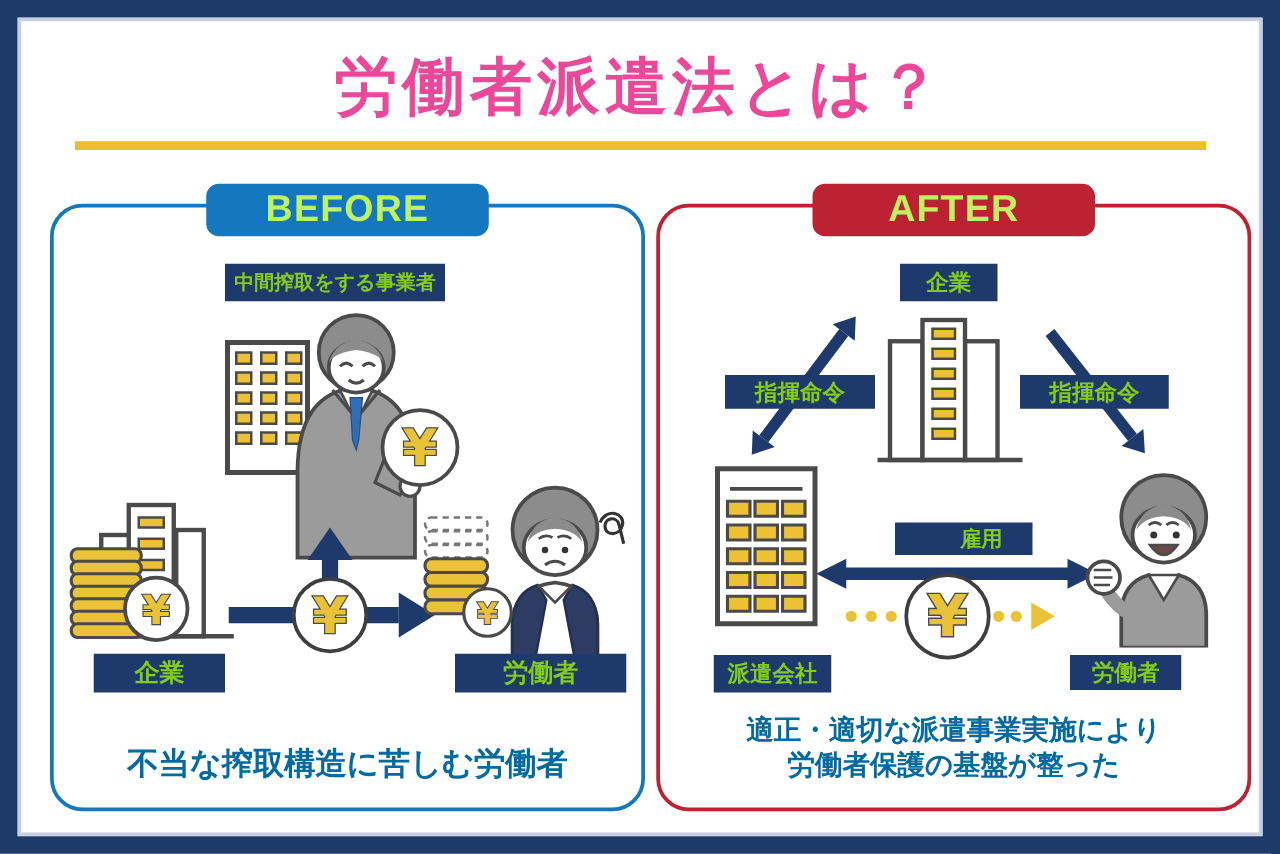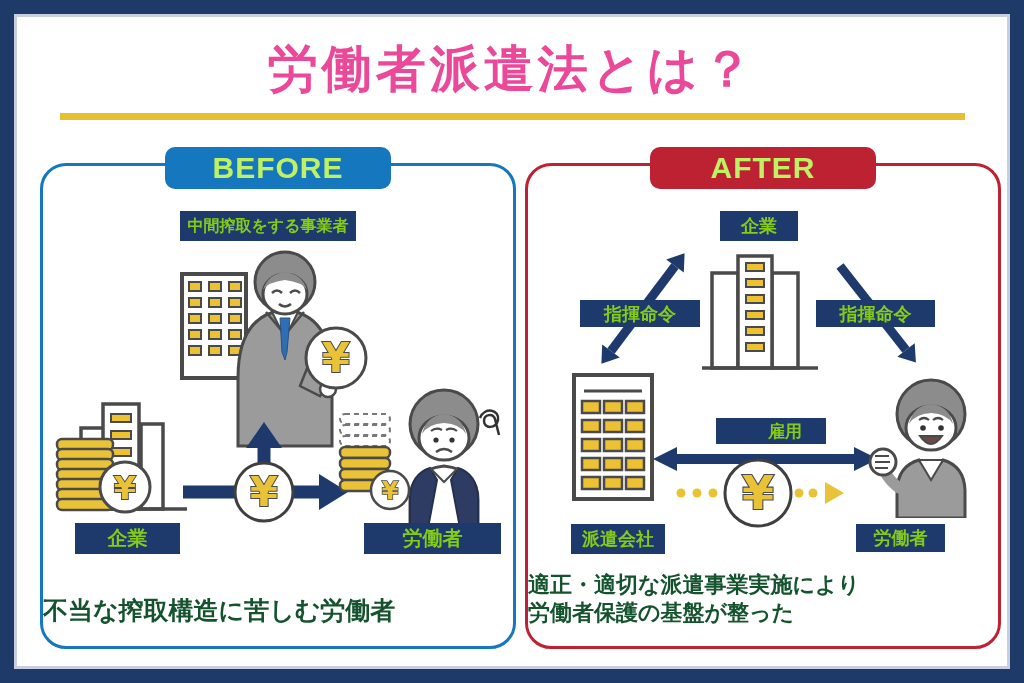--- a/index.html
+++ b/index.html
@@ -18,21 +18,21 @@
   .tag{position:absolute;background:var(--label-navy,#1e3a6c);color:#84cc16;font-weight:bold;display:flex;align-items:center;justify-content:center;}
   .tag.middleman{left:137px;top:45px;width:176px;height:30px;font-size:16px;}
   .tag.company-b{left:32px;top:357px;width:105px;height:31px;font-size:20px;}
   .tag.worker-b{left:321px;top:357px;width:137px;height:31px;font-size:20px;}
   .tag.company-a{left:192px;top:45px;width:78px;height:30px;font-size:18px;}
   .tag.contract{left:52px;top:134px;width:120px;height:27px;font-size:18px;z-index:3;}
   .tag.command{left:288px;top:134px;width:119px;height:27px;font-size:18px;z-index:3;}
   .tag.employment{left:188px;top:252px;width:82px;height:26px;font-size:17px;z-index:3;padding-left:28px;}
   .tag.dispatch-co{left:43px;top:358px;width:94px;height:30px;font-size:18px;}
   .tag.worker-a{left:328px;top:358px;width:89px;height:28px;font-size:18px;}
-  .caption{position:absolute;left:0;width:100%;text-align:left;font-weight:bold;color:#14532d;}
+  .caption{position:absolute;left:0;width:100%;text-align:center;font-weight:bold;color:#0369a1;}
   .caption.before-c{top:428px;font-size:25px;}
   .caption.after-c{top:405px;font-size:22px;line-height:28px;}
   .art{position:absolute;}
   svg text.yen{font-family:"DejaVu Sans",sans-serif;font-weight:bold;paint-order:stroke;fill:var(--coin-yellow,#e9c237);stroke:#4a4a4a;}
 </style>
 </head>
 <body>
 
 <div class="stage">
   <div class="canvas">

